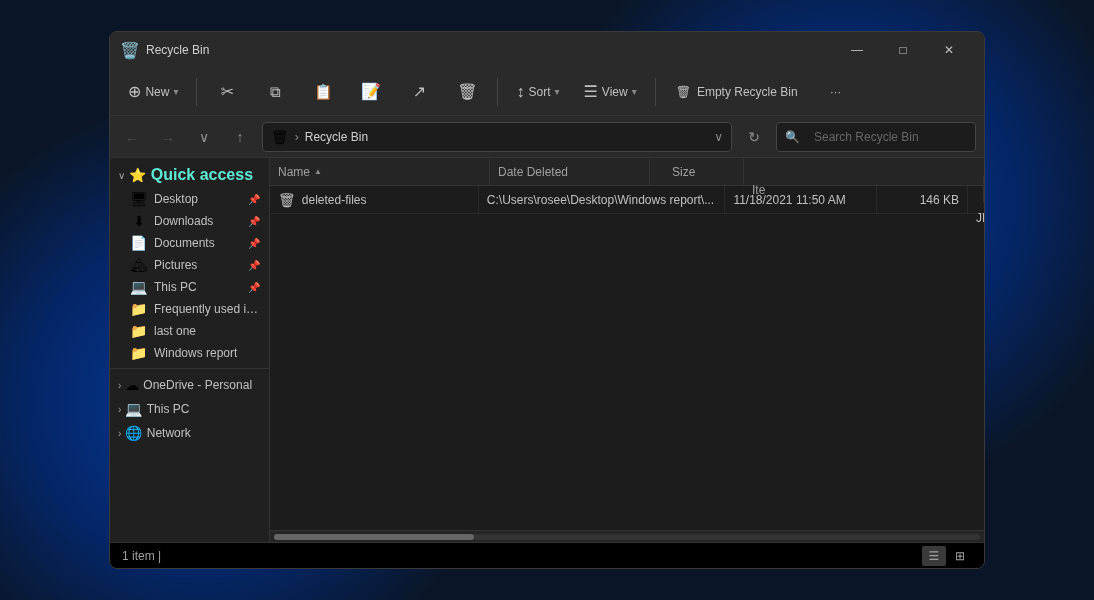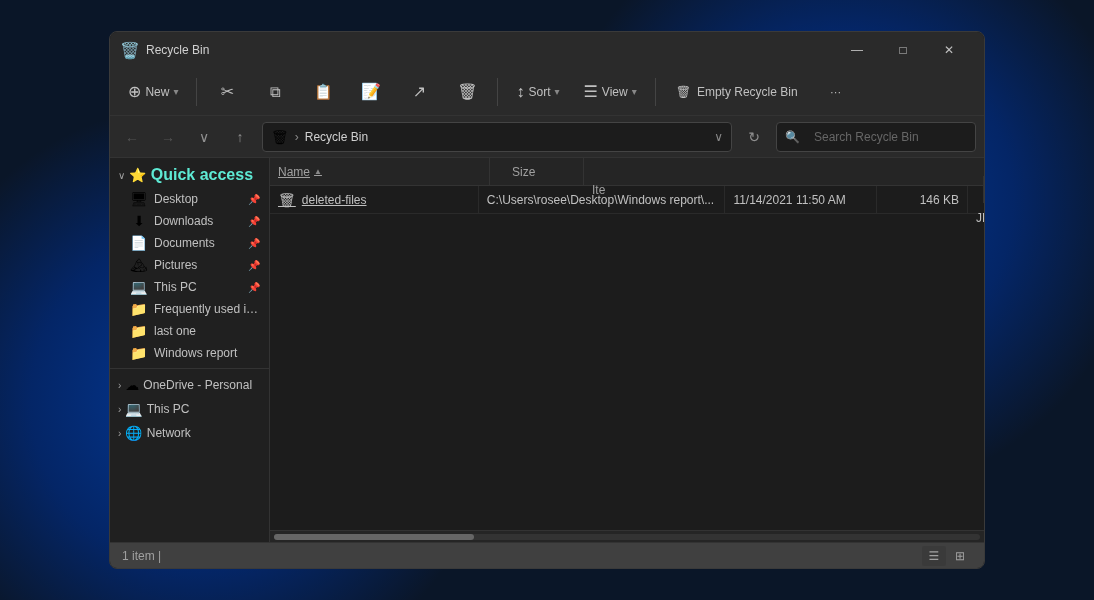--- a/index.html
+++ b/index.html
@@ -289,21 +289,21 @@
       color: #a0a0a0;
       font-size: 12px;
       padding: 0 8px;
       height: 100%;
       display: flex;
       align-items: center;
       cursor: pointer;
       user-select: none;
       border-right: 1px solid #333;
     }
-    .col-name { width: 220px; text-decoration: underline; }
+    .col-name { width: 220px; }
     .col-location { width: 260px; }
     .col-date { width: 160px; }
     .col-size { width: 80px; margin-left: 14px; }
     .col-item { flex: 1; margin-top: 36px; }
     .sort-icon { margin-left: 4px; font-size: 8px; color: #888; }
 
     .file-row {
       display: flex;
       align-items: center;
       height: 28px;
@@ -329,21 +329,21 @@
     .file-cell.col-size { width: 80px; border-right: 1px solid #2a2a2a; justify-content: flex-end; }
     .file-cell.col-item { flex: 1; }
 
     .file-icon { font-size: 14px; }
 
     
     .status-bar {
       display: flex;
       align-items: center;
       height: 26px;
-      background: #404040;
+      background: #000000;
       border-top: 1px solid #333;
       padding: 0 12px;
       flex-shrink: 0;
     }
     .status-text {
       color: #a0a0a0;
       font-size: 12px;
       flex: 1;
     }
     .view-toggle {
@@ -555,39 +555,42 @@
         <span class="sidebar-section-icon">🌐</span>
         <span class="sidebar-item-label">Network</span>
       </div>
     </div>
 
     <div class="file-list">
       <div class="file-list-header">
         <div class="col-header col-name">
           <span>Name</span>
           <span class="sort-icon">▲</span>
+        </div>
+        <div class="col-header col-date">
+          <span>Date Deleted</span>
         </div>
         <div class="col-header col-size">
           <span>Size</span>
         </div>
         <div class="col-header col-item">
           <span>Ite</span>
         </div>
       </div>
       <div class="file-content">
         <div class="file-row">
           <div class="file-cell col-name">
             <span class="file-icon">🗑</span>
             <span>deleted-files</span>
           </div>
           <div class="file-cell col-location">
             <span>C:\Users\rosee\Desktop\Windows report\...</span>
           </div>
           <div class="file-cell col-date">
-            <span>11/14/2021 11:50 AM</span>
+            <span>11/18/2021 11:50 AM</span>
           </div>
           <div class="file-cell col-size">
             <span>146 KB</span>
           </div>
           <div class="file-cell col-item">
             <span>JP</span>
           </div>
         </div>
       </div>
       <div class="horizontal-scroll">

